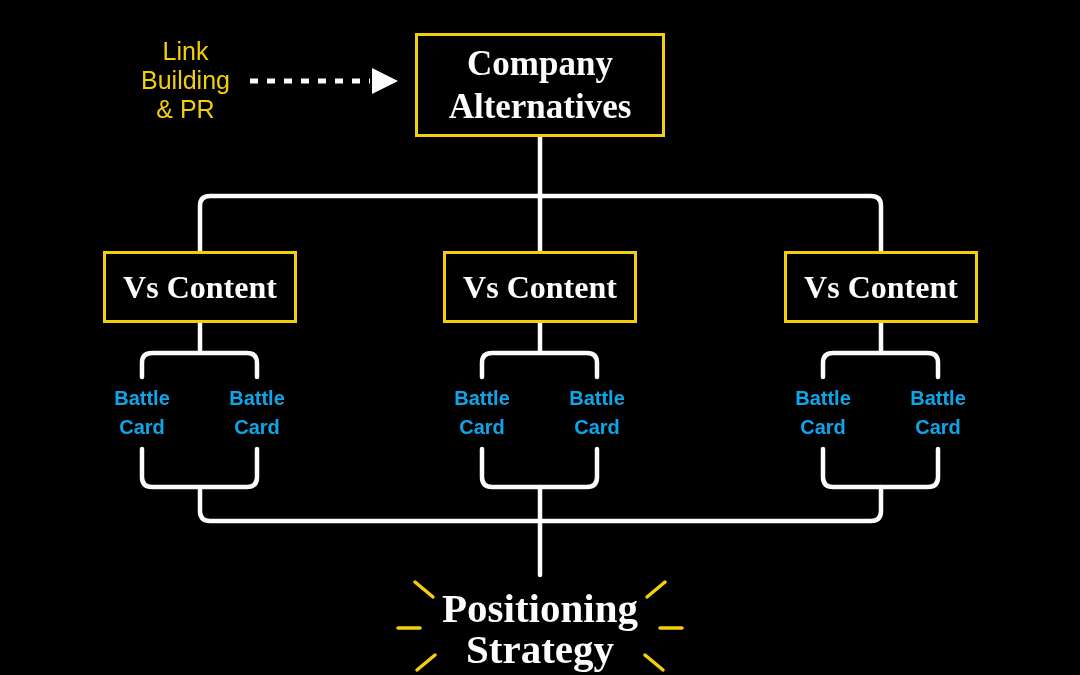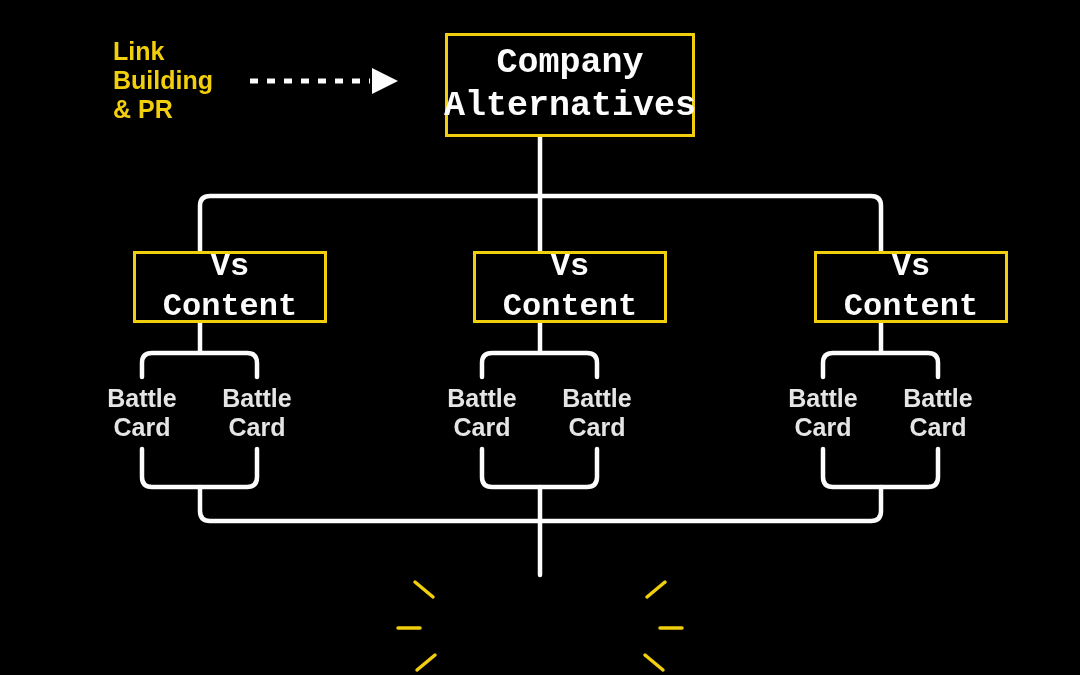--- a/index.html
+++ b/index.html
@@ -19,28 +19,27 @@
     position: absolute;
     left: 0;
     top: 0;
   }
   .node {
     position: absolute;
     box-sizing: border-box;
     background: #000000;
     border: 3px solid #F2CF0D;
     color: #FCFCFC;
-    font-family: Liberation Mono, monospace;
+    font-family: Liberation Serif, serif;
     font-weight: 700;
     display: flex;
     align-items: center;
     justify-content: center;
     text-align: center;
     white-space: pre-line;
-    margin-left: 30px;
   }
   .node-company {
     left: 415px;
     top: 33px;
     width: 250px;
     height: 104px;
     font-size: 35px;
     line-height: 43px;
   }
   .node-vs {
@@ -51,34 +50,35 @@
     line-height: 40px;
   }
   .vs-left   { left: 103px; }
   .vs-center { left: 443px; }
   .vs-right  { left: 784px; }
   .annotation-label {
     position: absolute;
     left: 113px;
     top: 37px;
     width: 145px;
+    text-align: center;
     color: #F2CF0D;
-    font-weight: 700;
+    font-weight: 400;
     font-size: 25px;
     line-height: 29px;
     white-space: pre-line;
   }
   .battle-label {
     position: absolute;
     top: 384px;
     width: 120px;
     text-align: center;
-    color: #e5e5e5;
+    color: #0ea5e9;
     font-weight: 700;
-    font-size: 25px;
+    font-size: 20px;
     line-height: 29px;
     white-space: pre-line;
   }
   .bc-1 { left: 82px; }
   .bc-2 { left: 197px; }
   .bc-3 { left: 422px; }
   .bc-4 { left: 537px; }
   .bc-5 { left: 763px; }
   .bc-6 { left: 878px; }
   .outcome-label {
@@ -156,14 +156,16 @@
 Card</div>
   <div class="battle-label bc-3">Battle
 Card</div>
   <div class="battle-label bc-4">Battle
 Card</div>
   <div class="battle-label bc-5">Battle
 Card</div>
   <div class="battle-label bc-6">Battle
 Card</div>
 
+  <div class="outcome-label">Positioning
+Strategy</div>
 
 </div>
 
 </body></html>

